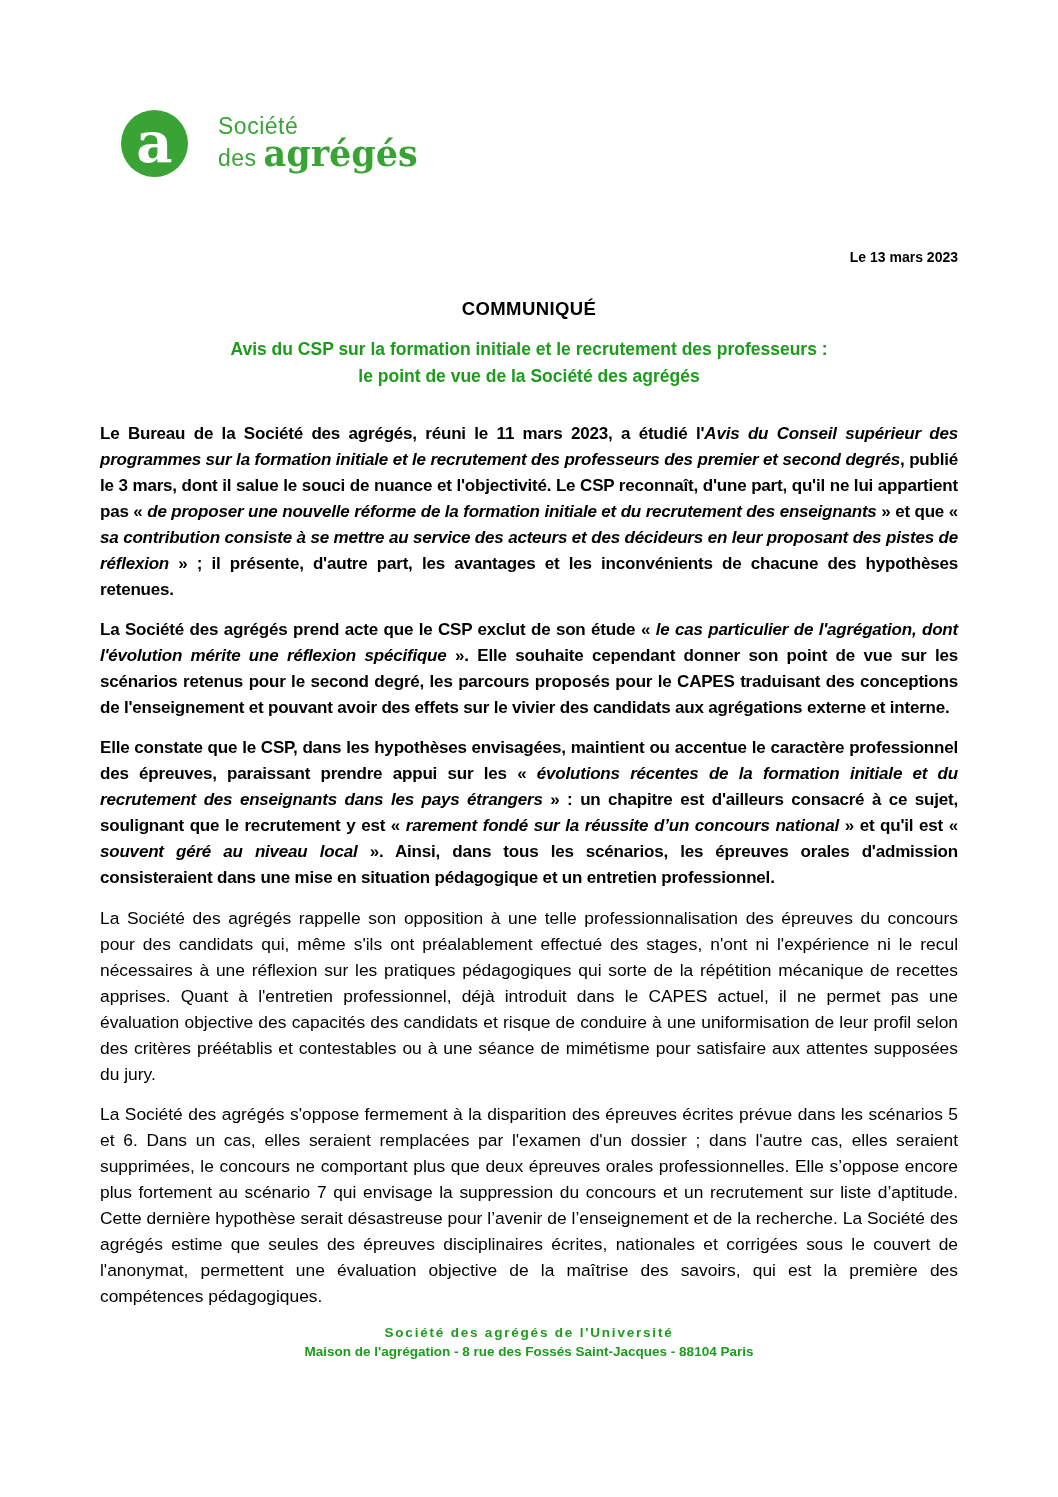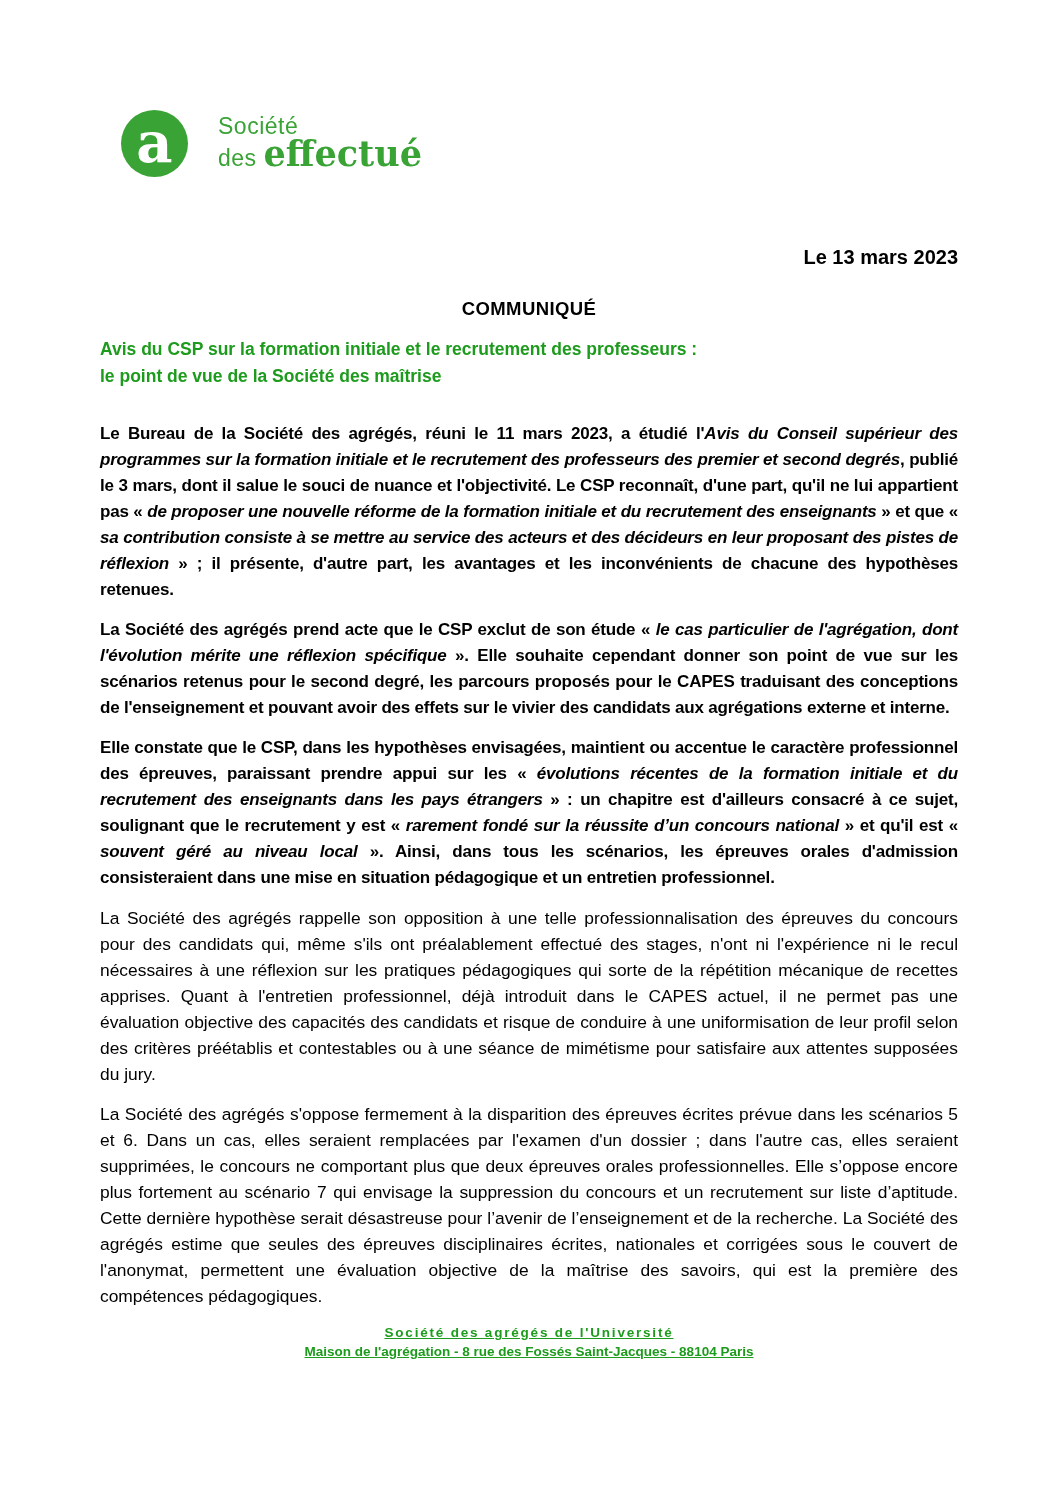--- a/index.html
+++ b/index.html
@@ -61,37 +61,37 @@
   .logo-name2 .emph {
     font-family: "DejaVu Serif", "Liberation Serif", serif;
     font-size: 35px;
     font-weight: bold;
     letter-spacing: 0;
   }
   
   .date-line {
     margin: 62px 100px 0 100px;
     text-align: right;
-    font-size: 20px;
+    font-size: 14px;
     font-weight: 700;
     line-height: 22px;
   }
   .kicker {
     margin: 29px auto 12px auto;
     width: 858px;
     text-align: center;
     font-size: 18.5px;
     font-weight: 600;
     letter-spacing: 0.4px;
     line-height: 23px;
   }
   .doc-title {
     margin: 16px auto 12px auto;
     width: 858px;
-    text-align: left;
+    text-align: center;
     color: var(--accent-green);
     font-size: 17.5px;
     font-weight: 700;
     line-height: 27px;
   }
   
   .body-text {
     margin: 31px auto 0 auto;
     width: 858px;
     font-size: 17.4px;
@@ -103,21 +103,20 @@
     font-weight: 600;
     font-size: 17px;
     letter-spacing: -0.2px;
   }
   
   .doc-footer {
     width: 1058px;
     text-align: center;
     color: var(--accent-green);
     margin-top: 0;
-    text-decoration: underline;
   }
   .footer-org {
     font-size: 13.5px;
     font-weight: 700;
     letter-spacing: 1.8px;
     line-height: 19px;
   }
   .footer-address {
     font-size: 13.5px;
     font-weight: 600;
@@ -133,31 +132,31 @@
 <body>
 
 <div class="page">
 
   <div class="logo">
     <div class="logo-circle">
       <span class="mark">a</span>
     </div>
     <div class="logo-text">
       <span class="logo-name1">Société</span>
-      <span class="logo-name2"><span>des </span><span class="emph">effectué</span></span>
+      <span class="logo-name2"><span>des </span><span class="emph">agrégés</span></span>
     </div>
   </div>
 
   <div class="date-line">Le 13 mars 2023</div>
 
   <div class="kicker">COMMUNIQUÉ</div>
 
   <div class="doc-title">
     <div>Avis du CSP sur la formation initiale et le recrutement des professeurs :</div>
-    <div>le point de vue de la Société des maîtrise</div>
+    <div>le point de vue de la Société des agrégés</div>
   </div>
 
   <main class="body-text" id="body-text">
       <p class="semibold"><span>Le Bureau de la Société des agrégés, réuni le 11 mars 2023, a étudié l'</span><i>Avis du Conseil supérieur des programmes sur la formation initiale et le recrutement des professeurs des premier et second degrés</i><span>, publié le 3 mars, dont il salue le souci de nuance et l'objectivité. Le CSP reconnaît, d'une part, qu'il ne lui appartient pas « </span><i>de proposer une nouvelle réforme de la formation initiale et du recrutement des enseignants</i><span> » et que « </span><i>sa contribution consiste à se mettre au service des acteurs et des décideurs en leur proposant des pistes de réflexion</i><span> » ; il présente, d'autre part, les avantages et les inconvénients de chacune des hypothèses retenues.</span></p>
       <p class="semibold"><span>La Société des agrégés prend acte que le CSP exclut de son étude « </span><i>le cas particulier de l'agrégation, dont l'évolution mérite une réflexion spécifique</i><span> ». Elle souhaite cependant donner son point de vue sur les scénarios retenus pour le second degré, les parcours proposés pour le CAPES traduisant des conceptions de l'enseignement et pouvant avoir des effets sur le vivier des candidats aux agrégations externe et interne.</span></p>
       <p class="semibold"><span>Elle constate que le CSP, dans les hypothèses envisagées, maintient ou accentue le caractère professionnel des épreuves, paraissant prendre appui sur les « </span><i>évolutions récentes de la formation initiale et du recrutement des enseignants dans les pays étrangers</i><span> » : un chapitre est d'ailleurs consacré à ce sujet, soulignant que le recrutement y est « </span><i>rarement fondé sur la réussite d’un concours national</i><span> » et qu'il est « </span><i>souvent géré au niveau local</i><span> ». Ainsi, dans tous les scénarios, les épreuves orales d'admission consisteraient dans une mise en situation pédagogique et un entretien professionnel.</span></p>
       <p><span>La Société des agrégés rappelle son opposition à une telle professionnalisation des épreuves du concours pour des candidats qui, même s'ils ont préalablement effectué des stages, n'ont ni l'expérience ni le recul nécessaires à une réflexion sur les pratiques pédagogiques qui sorte de la répétition mécanique de recettes apprises. Quant à l'entretien professionnel, déjà introduit dans le CAPES actuel, il ne permet pas une évaluation objective des capacités des candidats et risque de conduire à une uniformisation de leur profil selon des critères préétablis et contestables ou à une séance de mimétisme pour satisfaire aux attentes supposées du jury.</span></p>
       <p><span>La Société des agrégés s'oppose fermement à la disparition des épreuves écrites prévue dans les scénarios 5 et 6. Dans un cas, elles seraient remplacées par l'examen d'un dossier ; dans l'autre cas, elles seraient supprimées, le concours ne comportant plus que deux épreuves orales professionnelles. Elle s’oppose encore plus fortement au scénario 7 qui envisage la suppression du concours et un recrutement sur liste d’aptitude. Cette dernière hypothèse serait désastreuse pour l’avenir de l’enseignement et de la recherche. La Société des agrégés estime que seules des épreuves disciplinaires écrites, nationales et corrigées sous le couvert de l'anonymat, permettent une évaluation objective de la maîtrise des savoirs, qui est la première des compétences pédagogiques.</span></p>
     </main>
 

